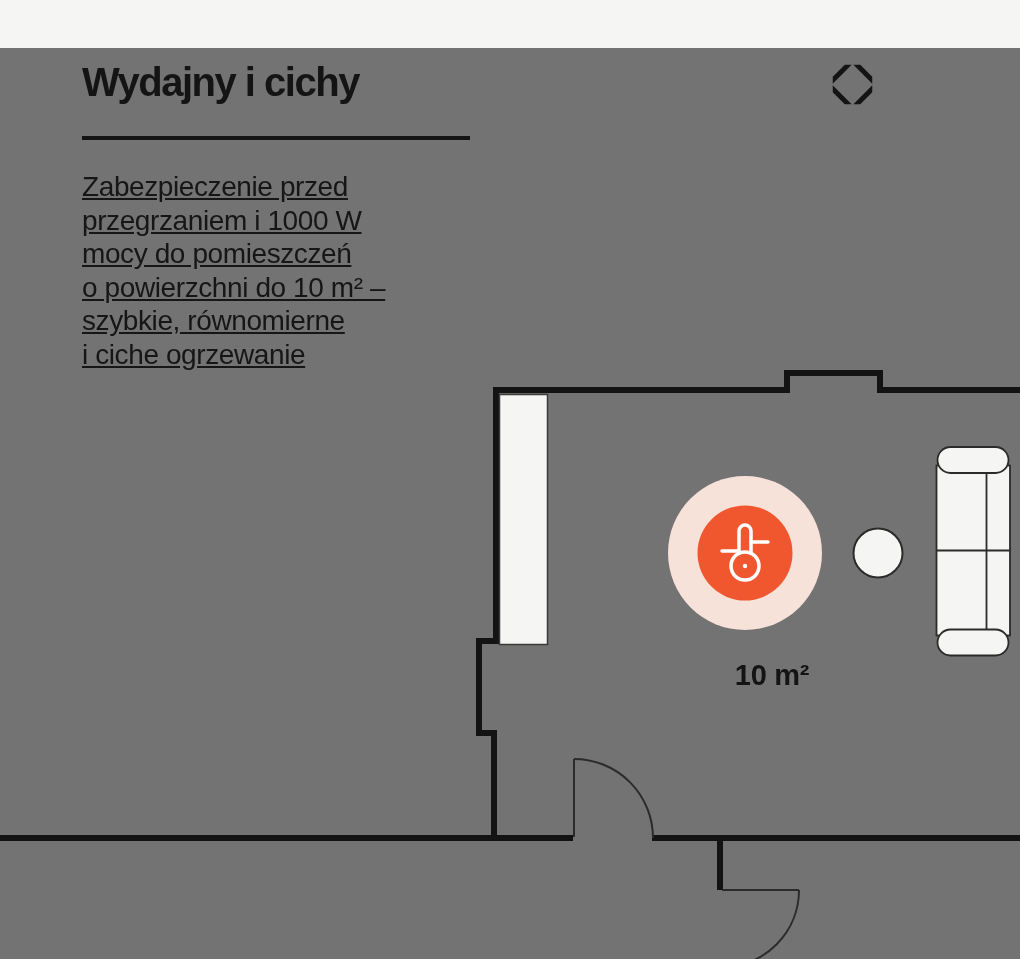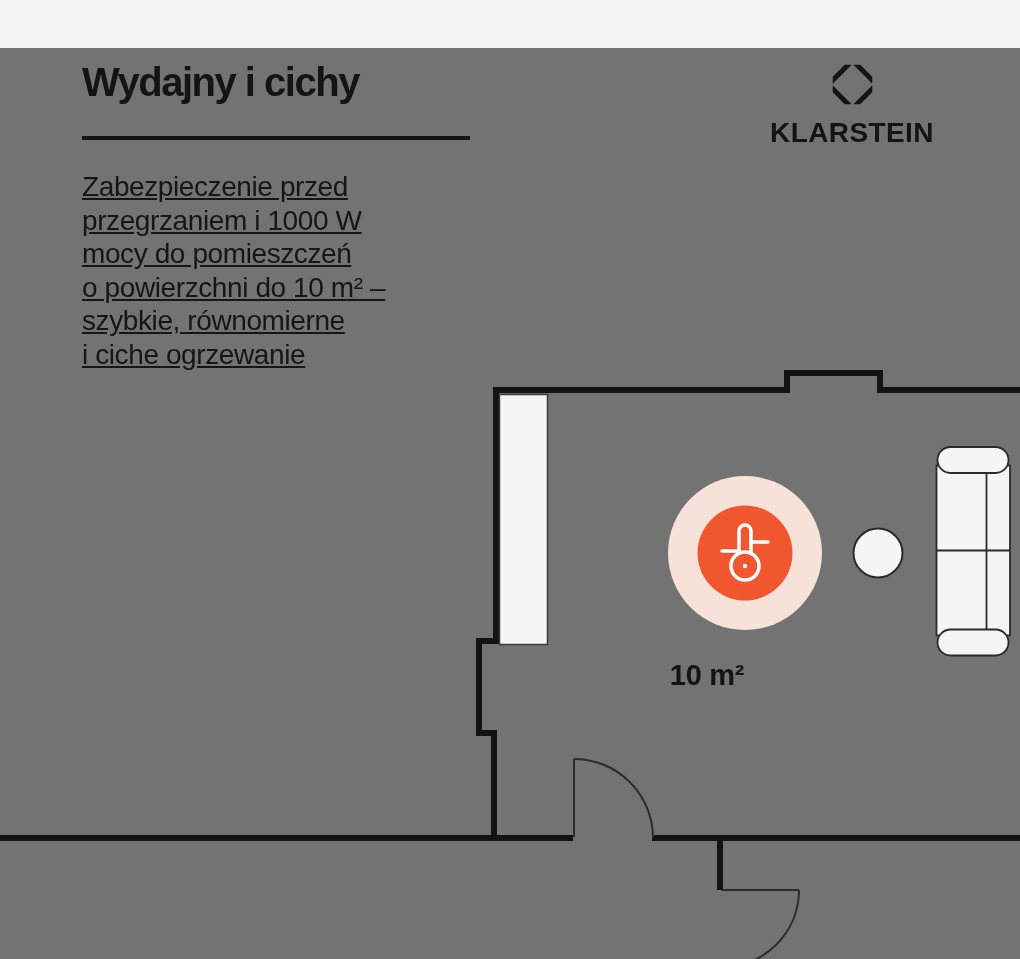--- a/index.html
+++ b/index.html
@@ -62,21 +62,21 @@
     color: #141414;
     white-space: nowrap;
   }
   .plan-svg {
     position: absolute;
     left: 0;
     top: 0;
   }
   .area-label {
     position: absolute;
-    left: 707px;
+    left: 772px;
     top: 611px;
     transform: translateX(-50%);
     font-size: 29px;
     font-weight: bold;
     letter-spacing: -0.3px;
     color: #141414;
     white-space: nowrap;
   }
 </style>
 </head>
@@ -95,21 +95,20 @@
 
   <div class="brand">
     <svg class="brand-icon" viewBox="0 0 50 50" aria-hidden="true">
       <g fill="#141414">
         <path d="M 16 2 L 24 2 L 2 24 L 2 16 Z"></path>
         <path d="M 26 2 L 34 2 L 48 16 L 48 24 Z"></path>
         <path d="M 48 26 L 48 34 L 34 48 L 26 48 Z"></path>
         <path d="M 24 48 L 16 48 L 2 34 L 2 26 Z"></path>
       </g>
     </svg>
-    <div class="brand-wordmark">KLARSTEIN</div>
   </div>
 
   <svg class="plan-svg" width="1020" height="959" viewBox="0 0 1020 959">
 
     <g fill="none" stroke="#131313" stroke-width="6">
       <path d="M 1020 342 L 880 342 L 880 325 L 787 325 L 787 342 L 496 342 L 496 593 L 479 593 L 479 685 L 494 685 L 494 790"></path>
       <path d="M 0 790 L 573 790"></path>
       <path d="M 652 790 L 1020 790"></path>
       <path d="M 720 787 L 720 842"></path>
       <path d="M 720 920 L 720 959"></path>

